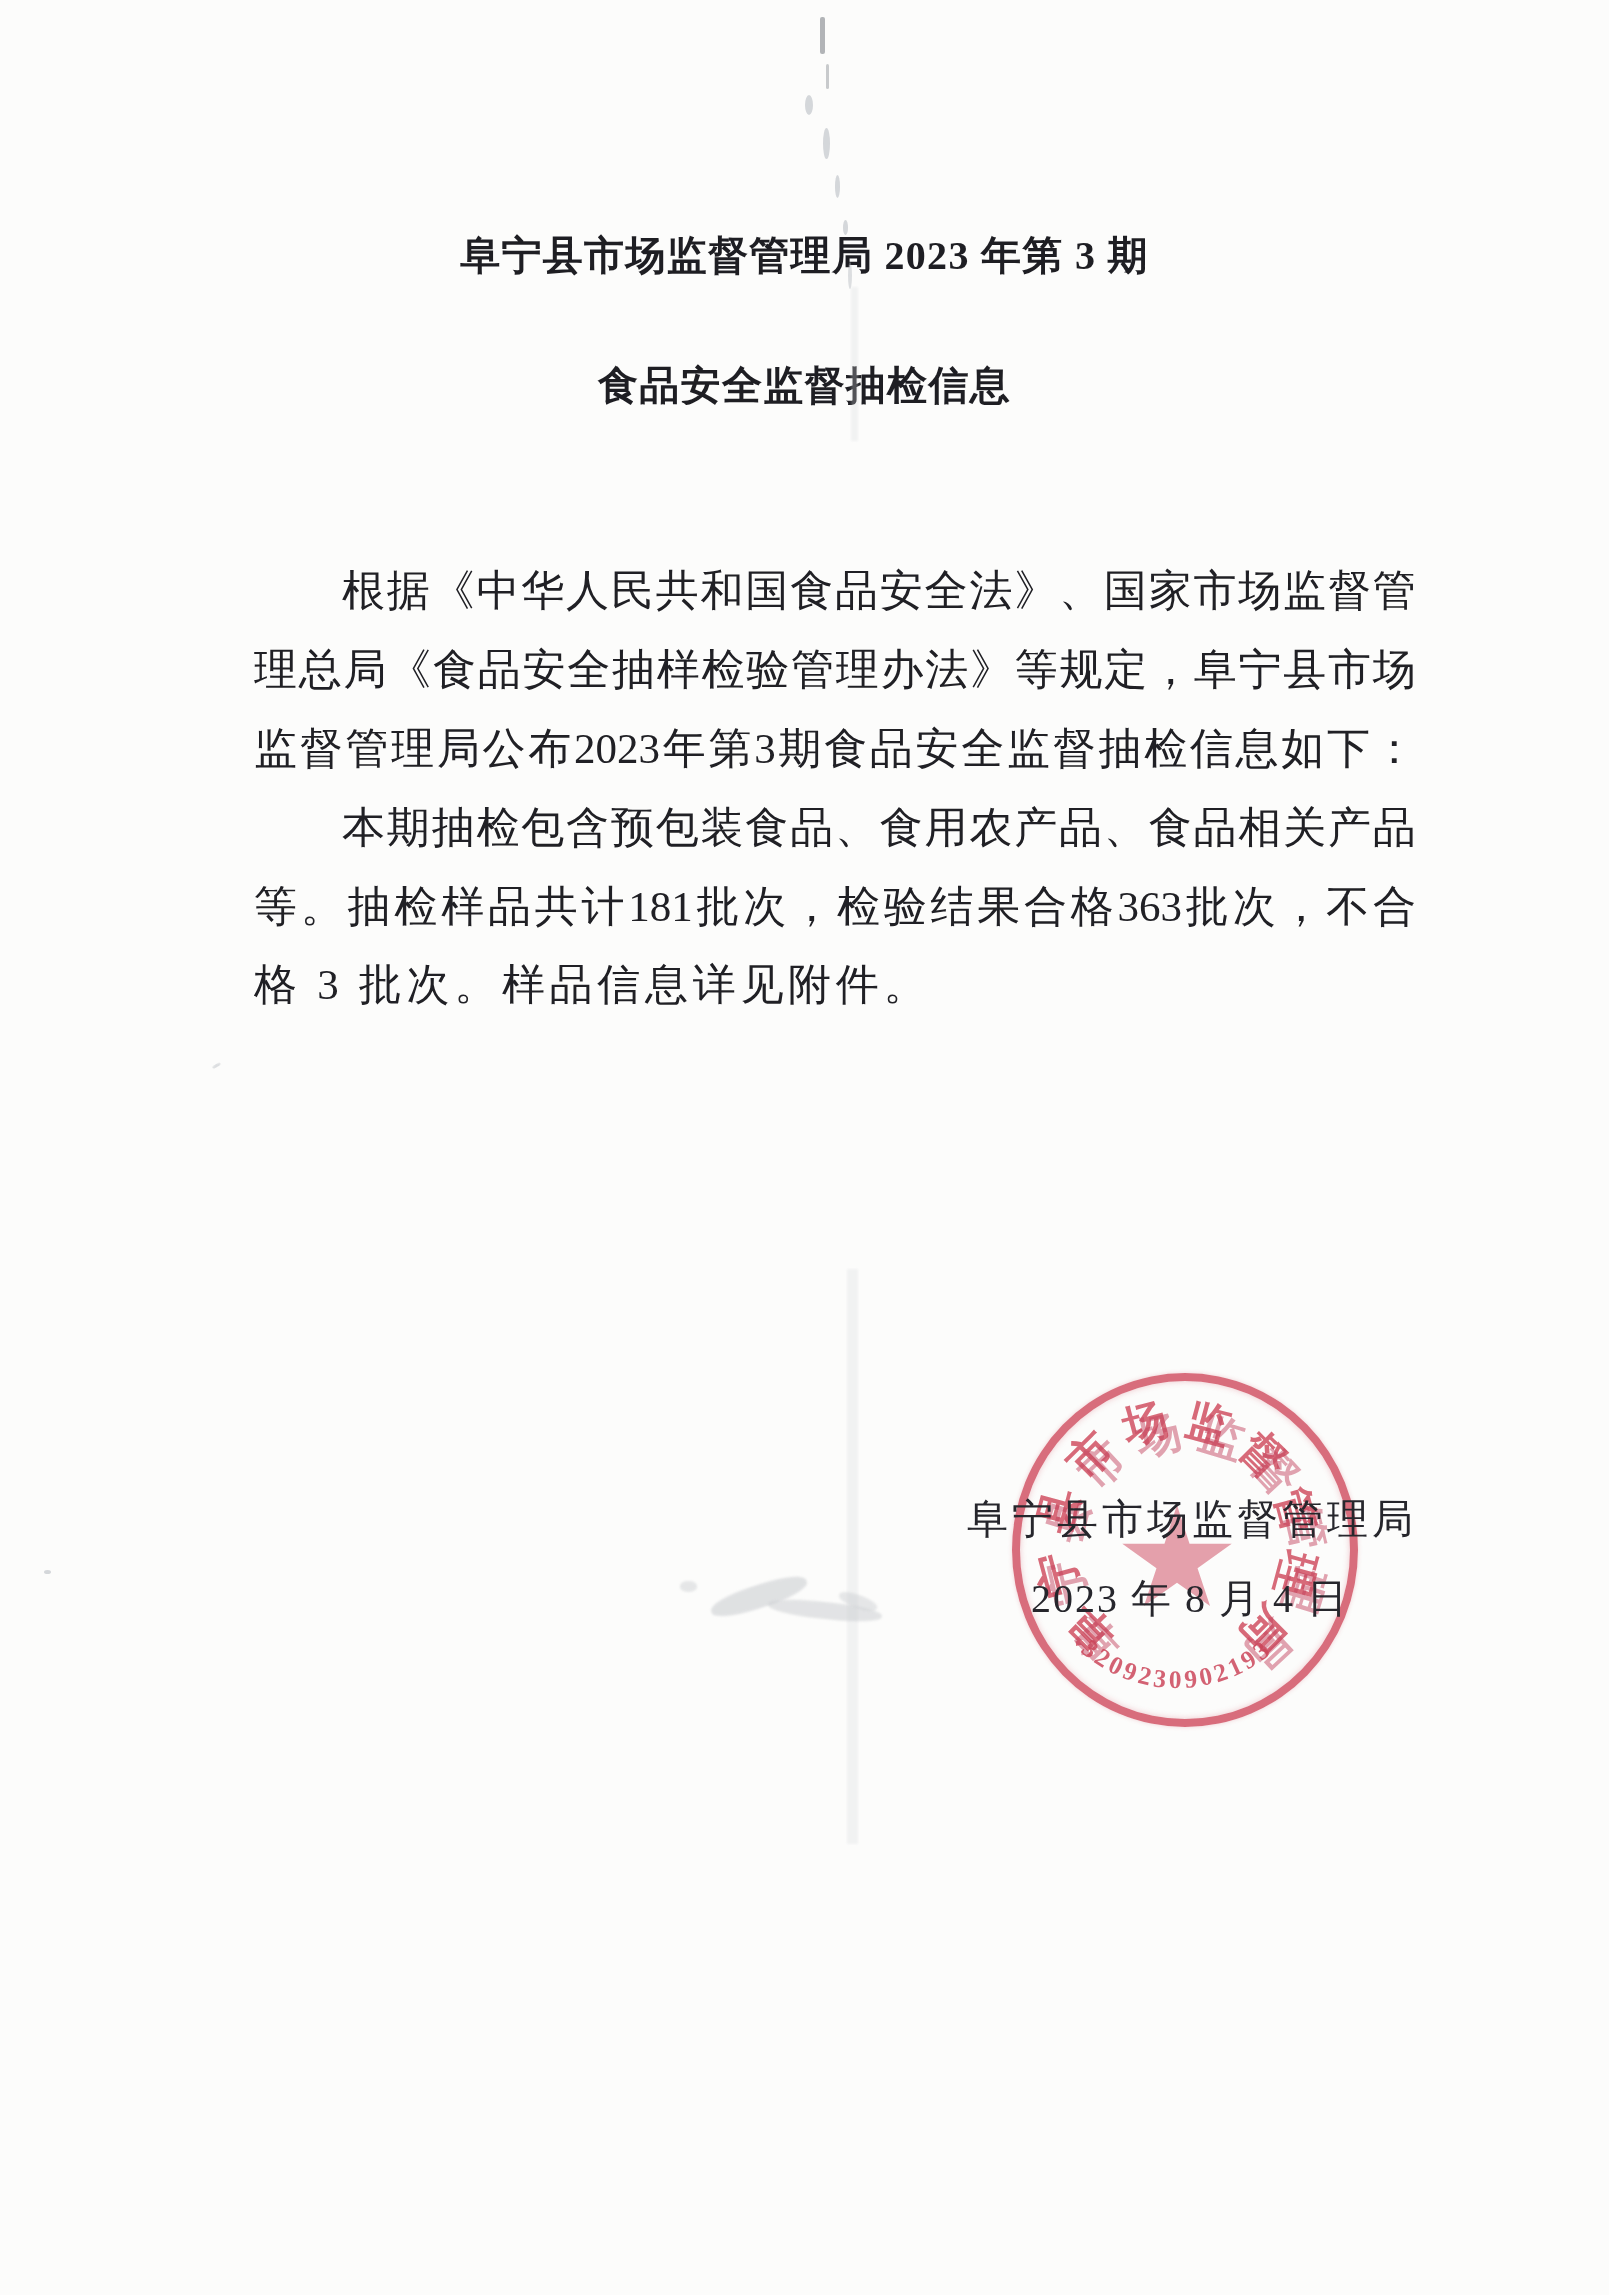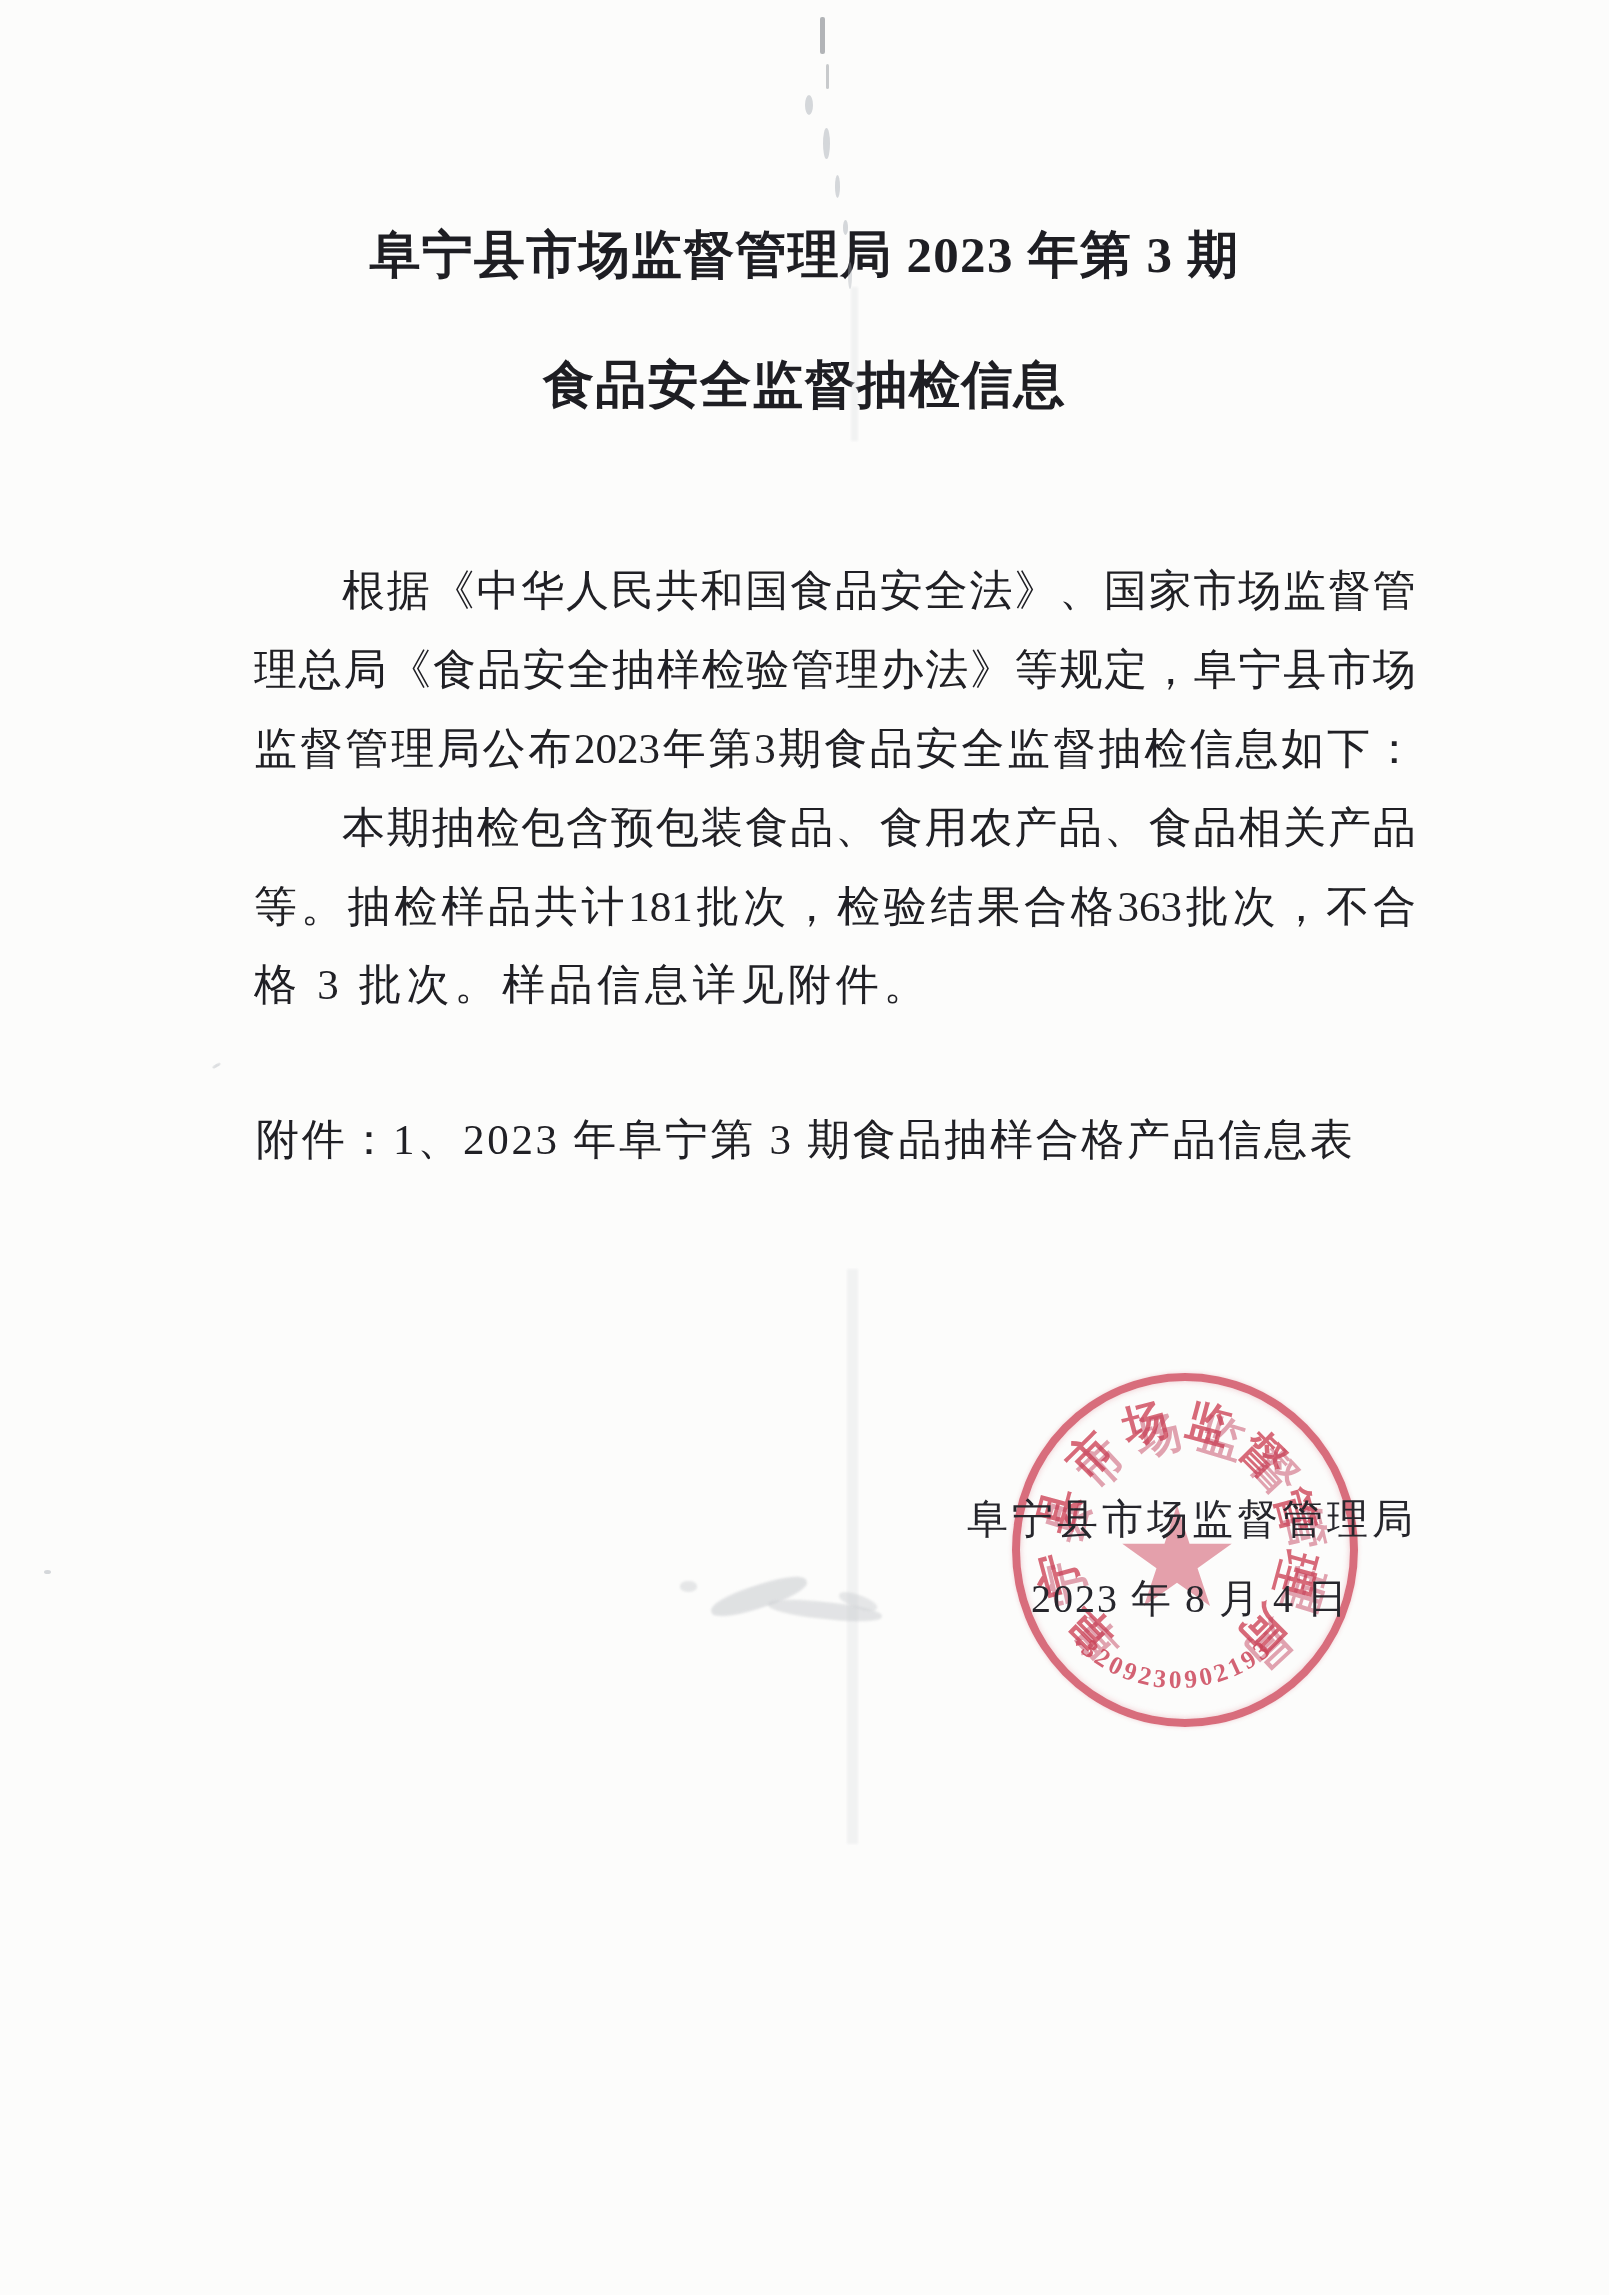--- a/index.html
+++ b/index.html
@@ -9,21 +9,21 @@
     background:#fcfcfb;
     overflow:hidden;
     font-family:"Liberation Serif","DejaVu Serif",serif;
     color:#222226;
   }
   
   .title-line{
     position:absolute;left:0;width:1609px;
     text-align:center;
     font-weight:700;
-    font-size:51px;line-height:67px;
+    font-size:40px;line-height:67px;
     letter-spacing:1.3px;
     color:#1e1e23;
   }
   #title1{top:222px;}
   #title2{top:355px;font-family:Liberation Mono, monospace;}
   
   #body-text{
     position:absolute;left:254px;top:0;width:1162px;height:2295px;
     pointer-events:none;
   }
@@ -244,23 +244,20 @@
         <span>363</span>
         <span>批</span>
         <span>次</span>
         <span>，</span>
         <span>不</span>
         <span>合</span>
       </div>
       <div class="body-line no-justify" style="top: 961px;">格 3 批次。样品信息详见附件。</div>
     </div>
 
-  <div id="attach-row-1" class="attach-row">
-    <span>附件：</span><span>1、2023 年阜宁第 3 期食品抽样合格产品信息表</span>
-  </div>
 
   <div id="seal">
     <div class="seal-border"></div>
     <div class="seal-star"></div>
   <span class="ring-char" style="transform: rotate(-135deg) translateY(-122px);">阜</span>
       <span class="ring-char" style="transform: rotate(-105deg) translateY(-122px);">宁</span>
       <span class="ring-char" style="transform: rotate(-75deg) translateY(-122px);">县</span>
       <span class="ring-char" style="transform: rotate(-45deg) translateY(-122px);">市</span>
       <span class="ring-char" style="transform: rotate(-15deg) translateY(-122px);">场</span>
       <span class="ring-char" style="transform: rotate(15deg) translateY(-122px);">监</span>

